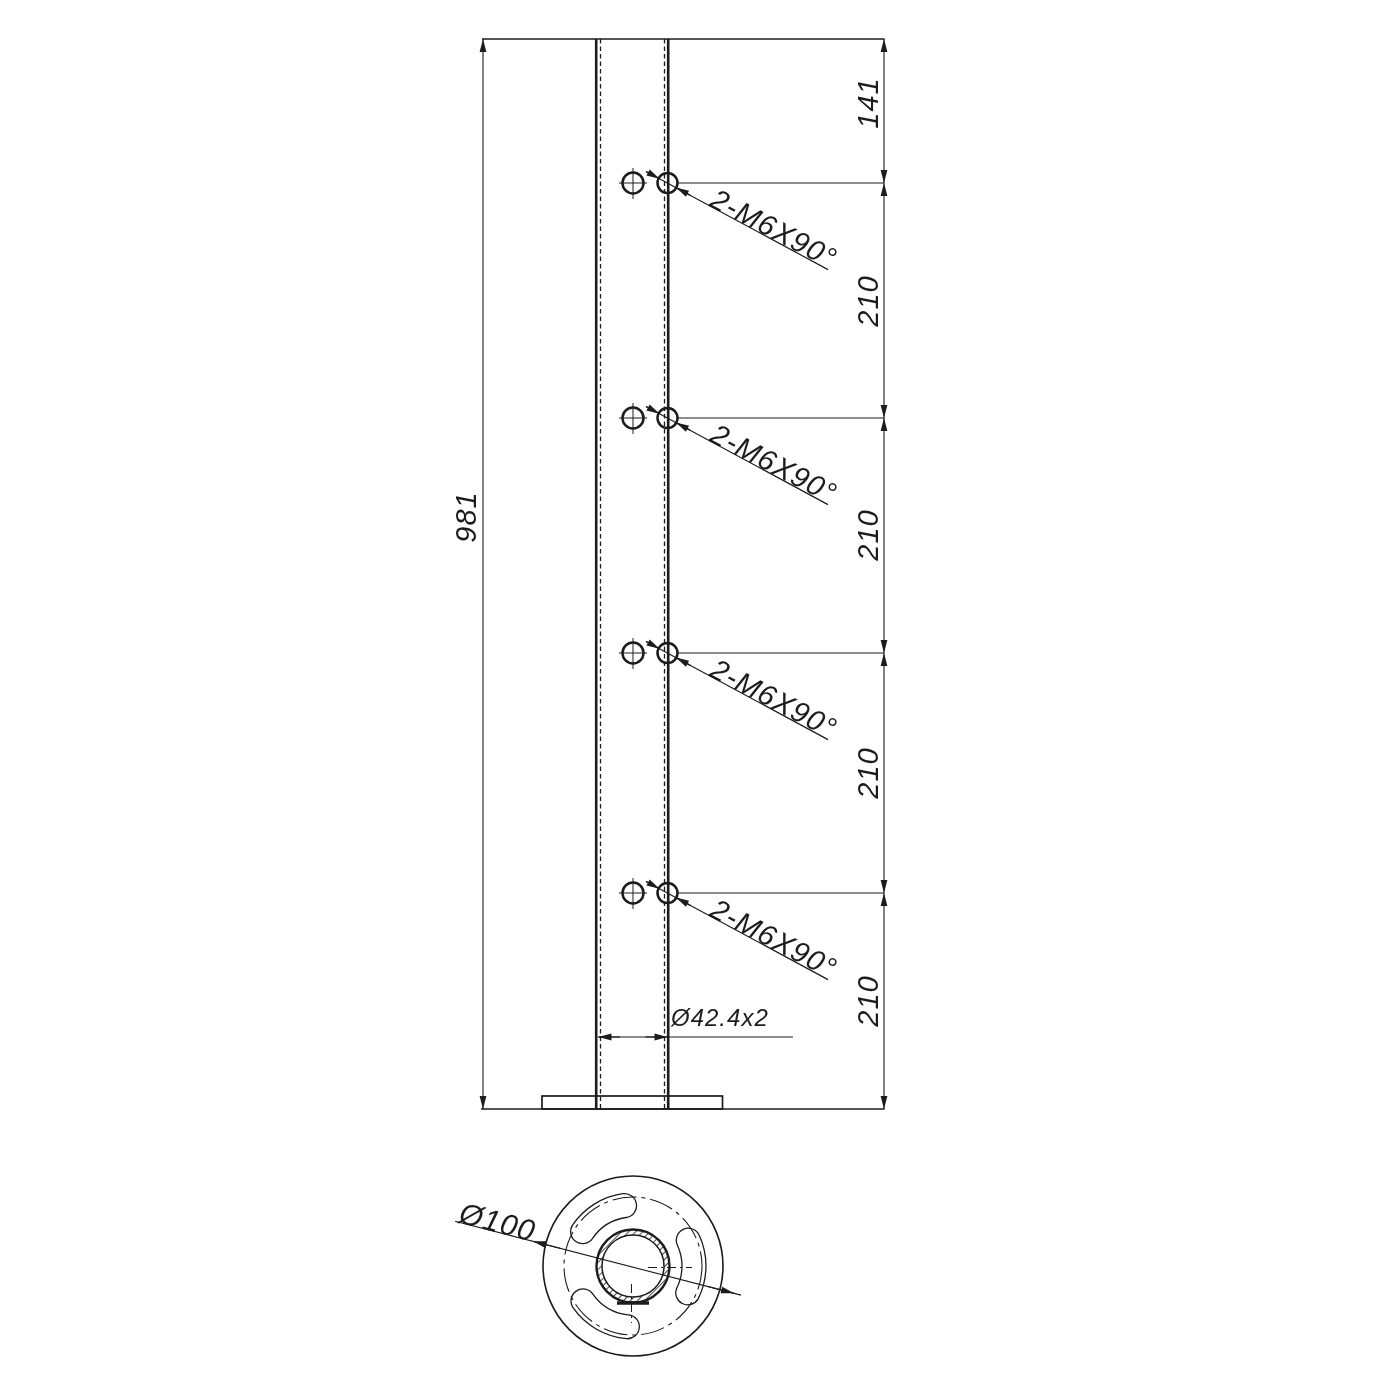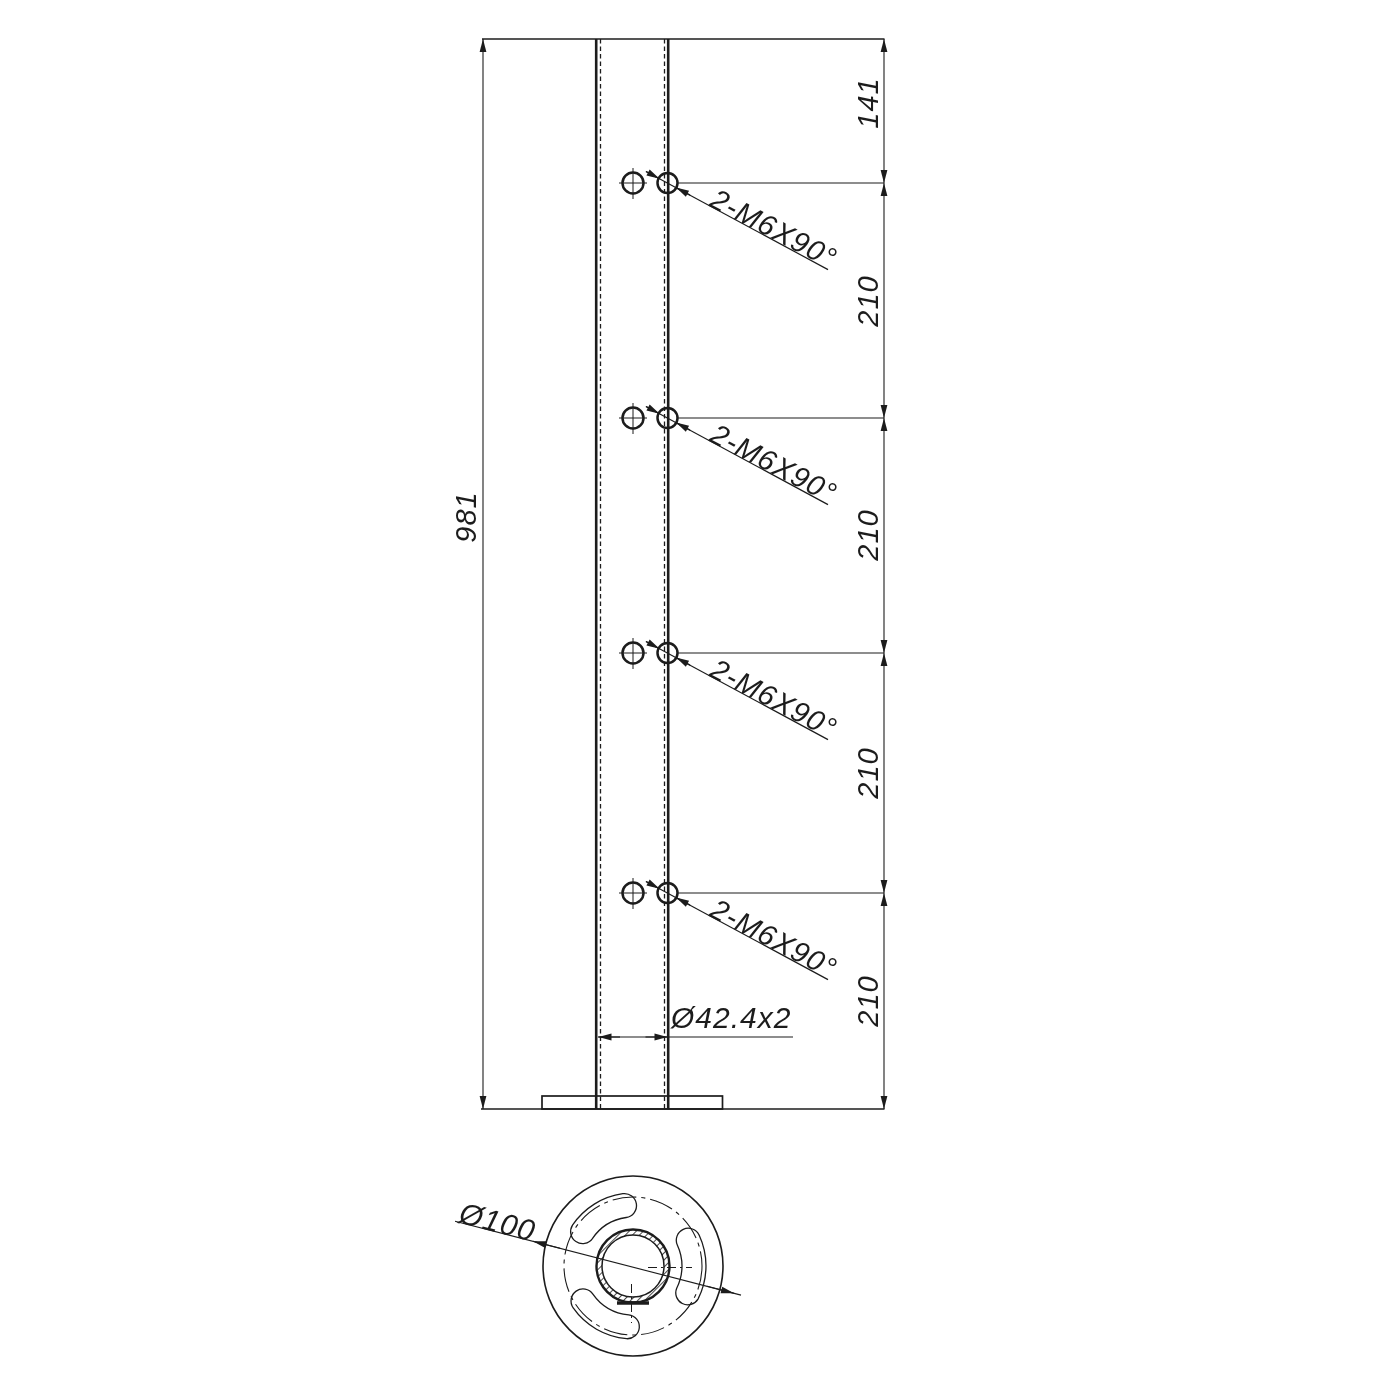--- a/index.html
+++ b/index.html
@@ -4,21 +4,21 @@
 <style>
   html,body{margin:0;padding:0;background:#ffffff;}
   .canvas{position:relative;width:1400px;height:1400px;background:#ffffff;overflow:hidden;
           font-family:"Liberation Sans","DejaVu Sans",sans-serif;}
   .canvas svg{position:absolute;left:0;top:0;}
   .dim{position:absolute;font-style:italic;font-size:29px;font-weight:400;color:#1c1c1c;
        white-space:nowrap;letter-spacing:1px;line-height:30px;height:30px;}
   .vrot{transform:translate(-50%,-50%) rotate(-90deg);}
   .leader-text{transform-origin:0 100%;transform:rotate(27.5deg);}
   .dia-text{transform-origin:0 100%;transform:rotate(14.5deg);font-size:30px;line-height:32px;height:32px;}
-  .tube-text{font-size:30px;line-height:30px;font-style:italic;}
+  .tube-text{font-size:24px;line-height:30px;font-style:italic;}
 </style>
 </head>
 <body>
 
 <div class="canvas">
 
 <svg width="1400" height="1400" viewBox="0 0 1400 1400">
   <defs>
     <marker id="ah" orient="auto" markerUnits="userSpaceOnUse" markerWidth="14" markerHeight="10" refX="13" refY="5" viewBox="0 0 13 10">
       <path d="M0,1.6 L13,5 L0,8.4 Z" fill="#1c1c1c"></path>

